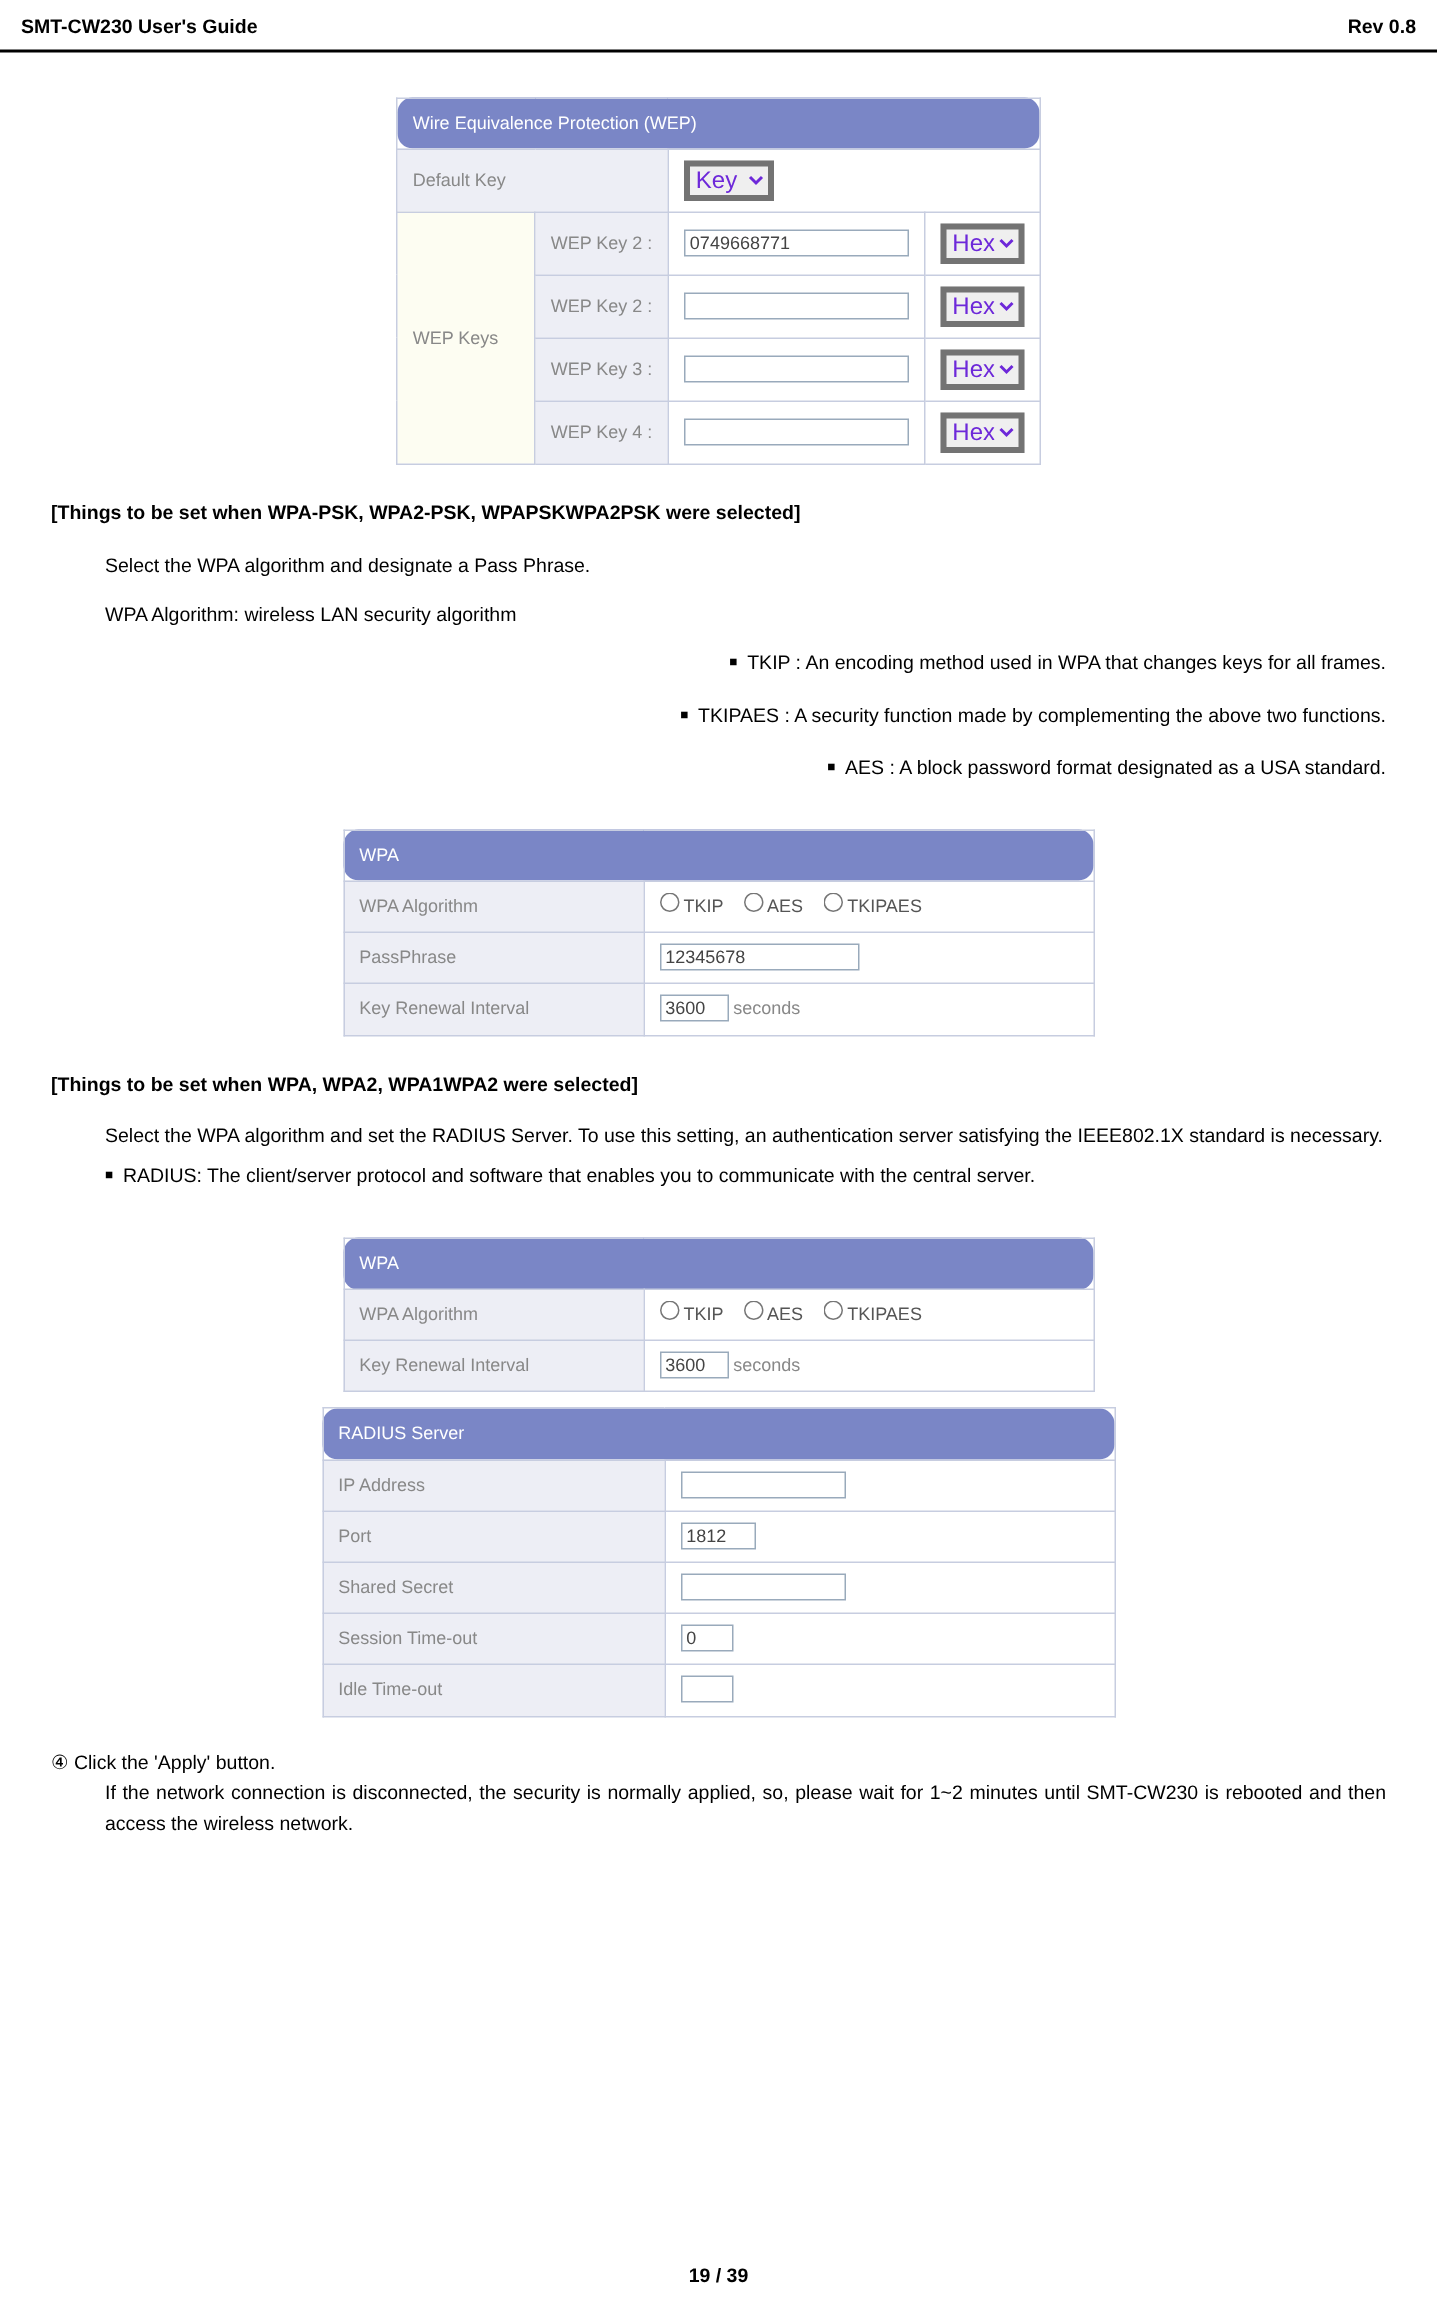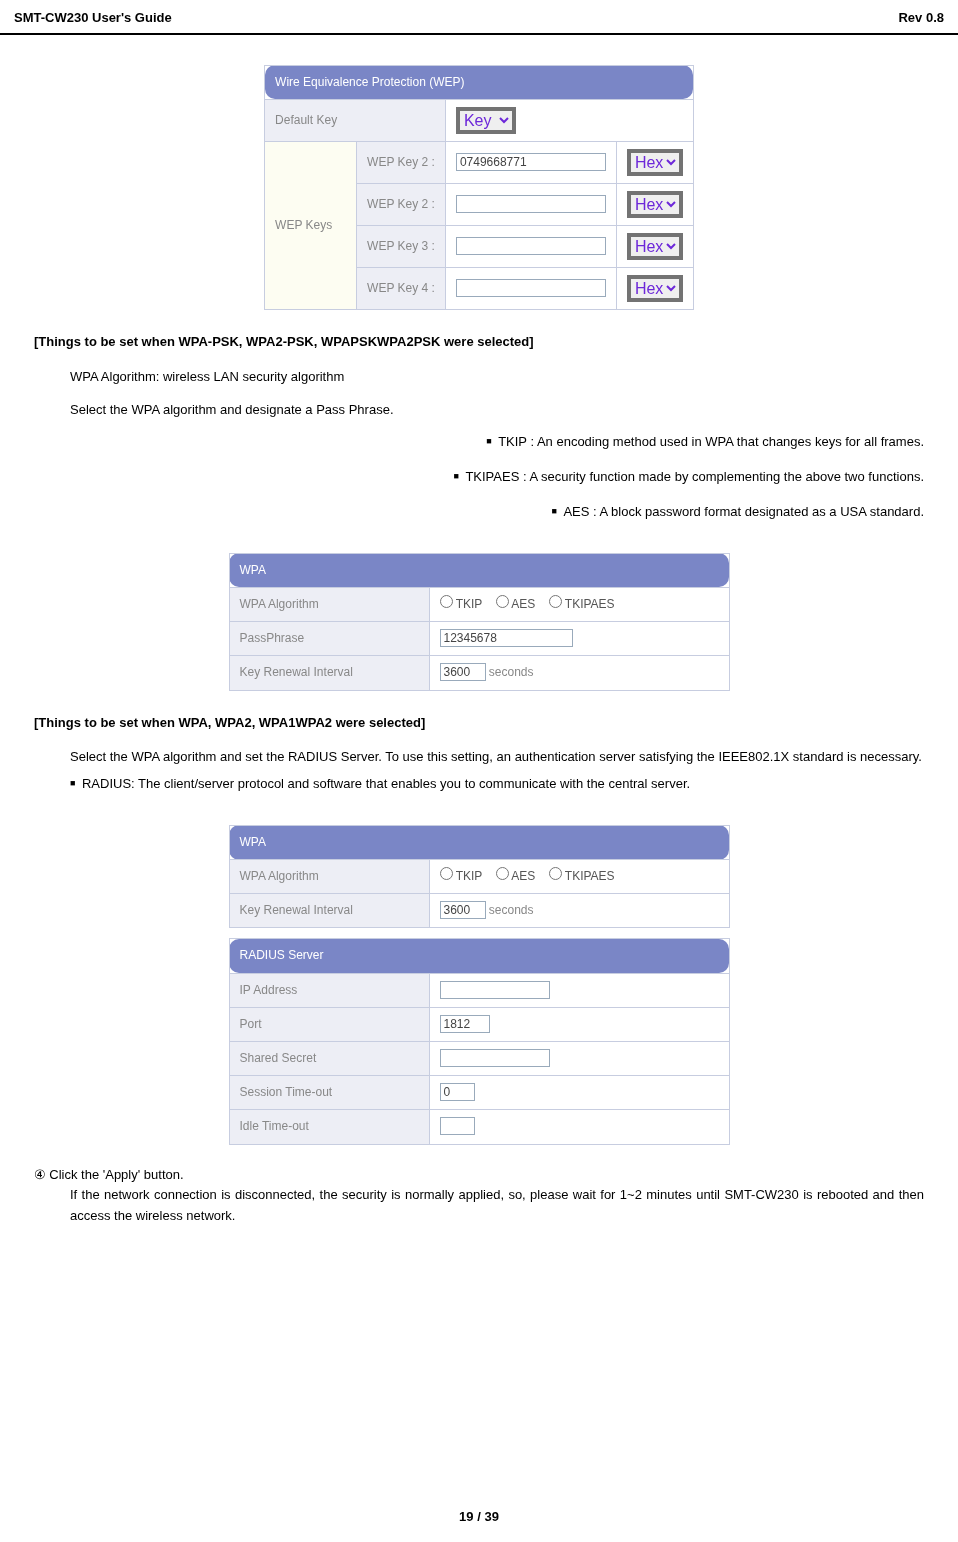--- a/index.html
+++ b/index.html
@@ -124,22 +124,22 @@
       <tr>
         <td class="lab">WEP Key 4 :</td>
         <td><input type="text" style="width: 150px;" value=""></td>
         <td><select style="width:56px;"><option>Hex</option></select></td>
       </tr>
     </tbody>
       </table>
   </div>
 
   <div class="topic">[Things to be set when WPA-PSK, WPA2-PSK, WPAPSKWPA2PSK were selected]</div>
+  <div class="indent1">Select the WPA algorithm and designate a Pass Phrase.</div>
   <div class="indent1">WPA Algorithm: wireless LAN security algorithm</div>
-  <div class="indent1">Select the WPA algorithm and designate a Pass Phrase.</div>
   <div class="indent2 bullet">TKIP : An encoding method used in WPA that changes keys for all frames.</div>
   <div class="indent2 bullet">TKIPAES : A security function made by complementing the above two functions.</div>
   <div class="indent2 bullet">AES : A block password format designated as a USA standard.</div>
 
   <div class="fig-wrap">
     <table class="config-table">
       <tbody>
           <tr>
             <th class="hdr" colspan="2">WPA</th>
           </tr>
@@ -193,21 +193,21 @@
       </tr>
     </tbody>
       </table>
 
     <table class="config-table">
       <tbody>
           <tr>
             <th class="hdr" colspan="2">RADIUS Server</th>
           </tr>
       <tr>
-        <td class="lab" style="width:200px">IP Address</td>
+        <td class="lab" style="width:228px">IP Address</td>
         <td style="width:300px"><input type="text" style="width: 110px;" value=""></td>
       </tr>
       <tr>
         <td class="lab">Port</td>
         <td><input type="text" style="width: 50px;" value="1812"></td>
       </tr>
       <tr>
         <td class="lab">Shared Secret</td>
         <td><input type="text" style="width: 110px;" value=""></td>
       </tr>

